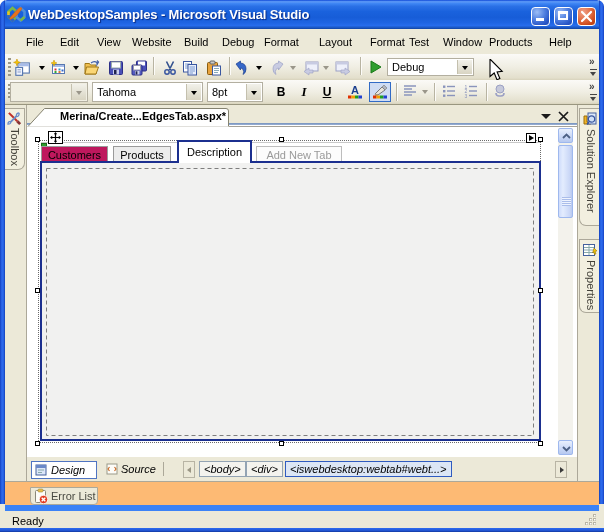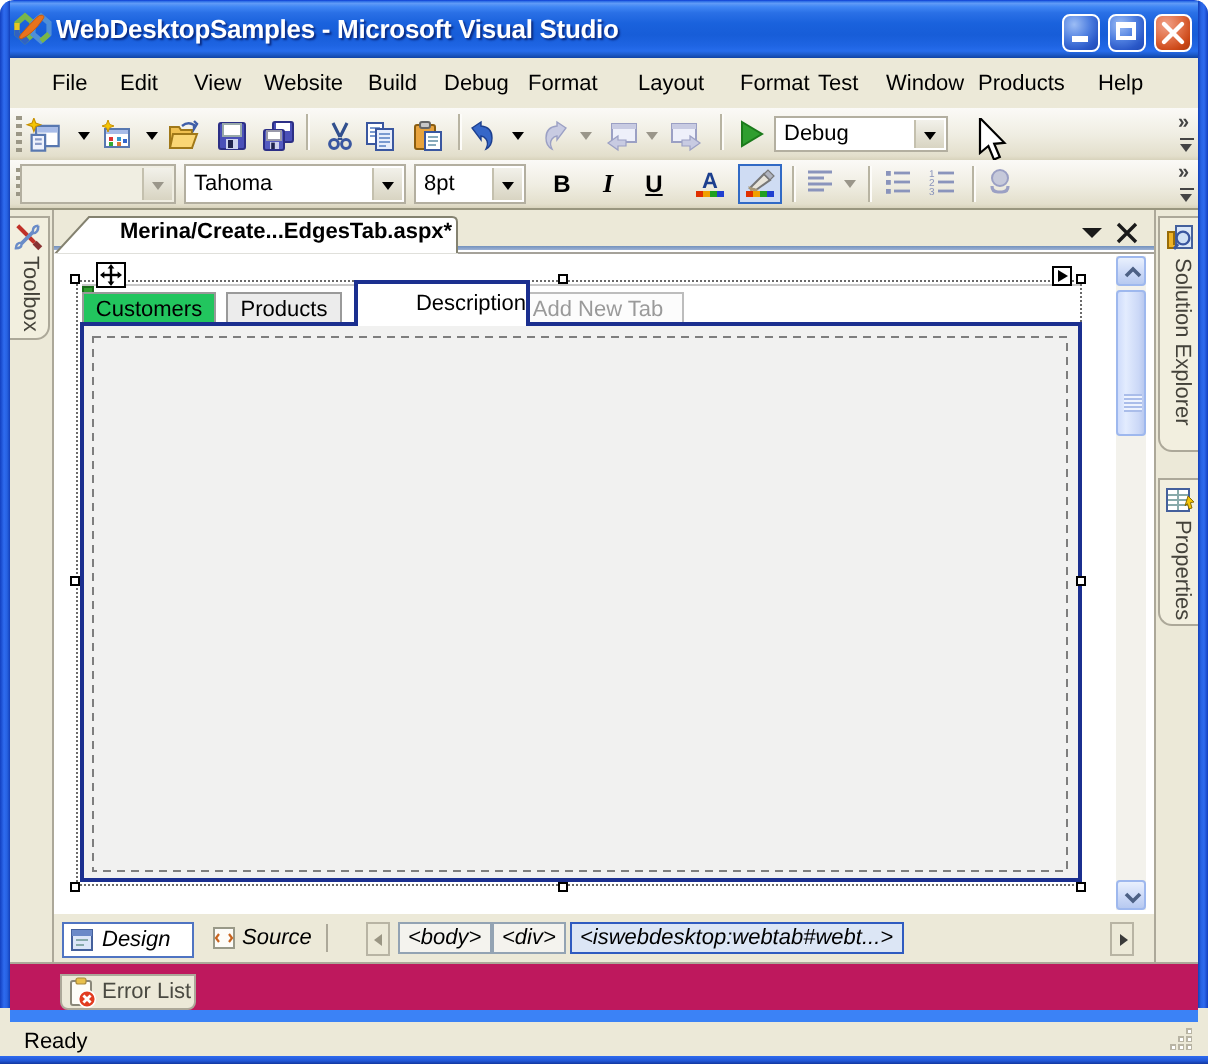--- a/index.html
+++ b/index.html
@@ -63,21 +63,21 @@
   
   #vscroll { position:absolute; left:531px; top:4px; width:15px; height:327px; background:#f3f2ec; }
   .sbtn { position:absolute; left:0; width:15px; height:15px; border-radius:2px; border:1px solid #9eb8ee;
      background:linear-gradient(180deg,#e9f0fd 0,#cfdcf8 50%,#b7c9f0 100%); }
   #sthumb { position:absolute; left:0; top:17px; width:15px; height:73px; border-radius:2px; border:1px solid #9eb8ee;
      background:linear-gradient(90deg,#cfdcfb 0,#e3ecfe 30%,#cbd8f7 80%,#b9c9ef 100%); }
   
   #navbar { left:27px; top:457px; width:550px; height:24px; background:#ece9d8;font-style:italic; }
   .chip { position:absolute; top:4px; height:16px; border:1px solid #93a3b3; background:#f4f3ee; padding:0 4px; line-height:14px; }
   
-  #errband { left:5px; top:481px; width:594px; height:24px; background:#be185d; border-top:1px solid #aca899; }
+  #errband { left:5px; top:481px; width:594px; height:24px; background:#fdba74; border-top:1px solid #aca899; }
   #errtab { position:absolute; left:25px; top:5px; width:68px; height:18px; border:1px solid #aca899; border-radius:0 0 4px 4px; background:#ece9d8; }
   
   #status { left:5px; top:505px; width:594px; height:23px; background:#ece9d8; border-top:6px solid #3b82f6; }
 </style>
 </head>
 <body>
 <div id="win">
   <div class="abs" id="title">
     <svg class="abs" style="left:7px;top:5px" width="19" height="19" viewBox="0 0 19 19">
       <path d="M5.5 3 L1.5 6.5 L1.5 12 L5.5 15.5 L9 12.5 L9 6 Z" fill="none" stroke="#7ab648" stroke-width="2.6"></path>
@@ -370,23 +370,23 @@
         <path d="M5.5 11 L7.2 8.8 L3.8 8.8 Z" fill="#000"></path>
         <path d="M0 5.5 L2.2 3.8 L2.2 7.2 Z" fill="#000"></path>
         <path d="M11 5.5 L8.8 3.8 L8.8 7.2 Z" fill="#000"></path>
       </svg>
 
     <div class="abs" style="left:14px;top:19px;width:6px;height:6px;background:#2e9e2e;border:1px solid #1a6a1a"></div>
 
     <div class="abs" style="left:499px;top:9px;width:10px;height:10px;background:#fff;border:1px solid #000"></div>
     <div class="abs" style="left:502px;top:11px;width:0;height:0;border-top:3px solid transparent;border-bottom:3px solid transparent;border-left:5px solid #000"></div>
 
-    <div class="tab" style="left:14px;top:22px;width:67px;height:16px;background:#22c55e;border:1px solid #9a9a9a;border-bottom:none;text-align:center;line-height:16px">Customers</div>
+    <div class="tab" style="left:14px;top:22px;width:67px;height:16px;background:#be185d;border:1px solid #9a9a9a;border-bottom:none;text-align:center;line-height:16px">Customers</div>
     <div class="tab" style="left:86px;top:22px;width:58px;height:16px;background:#ececec;border:1px solid #9a9a9a;border-bottom:none;text-align:center;line-height:16px">Products</div>
-    <div class="tab" style="left:150px;top:16px;width:88px;height:23px;background:#fff;border:2px solid #1b2f8f;border-bottom:none;text-align:right;line-height:20px;z-index:2">Description</div>
+    <div class="tab" style="left:150px;top:16px;width:75px;height:23px;background:#fff;border:2px solid #1b2f8f;border-bottom:none;text-align:center;line-height:20px;z-index:2">Description</div>
     <div class="tab" style="left:229px;top:22px;width:86px;height:16px;background:#fcfcfc;border:1px solid #bdbdbd;border-bottom:none;text-align:center;line-height:16px;color:#9a9a9a">Add New Tab</div>
 
     <div class="abs" style="left:13px;top:37px;width:501px;height:280px;border:2px solid #1b2f8f;background:#f1f1f0"></div>
     <svg class="abs" style="left:19px;top:44px" width="488" height="268" viewBox="0 0 488 268">
         <rect x="0.5" y="0.5" width="487" height="267" fill="none" stroke="#7e7e7e" stroke-dasharray="4 3"></rect>
       </svg>
 
     <div class="handle" style="left:8px;top:13px"></div>
     <div class="handle" style="left:252px;top:13px"></div>
     <div class="handle" style="left:511px;top:13px"></div>

